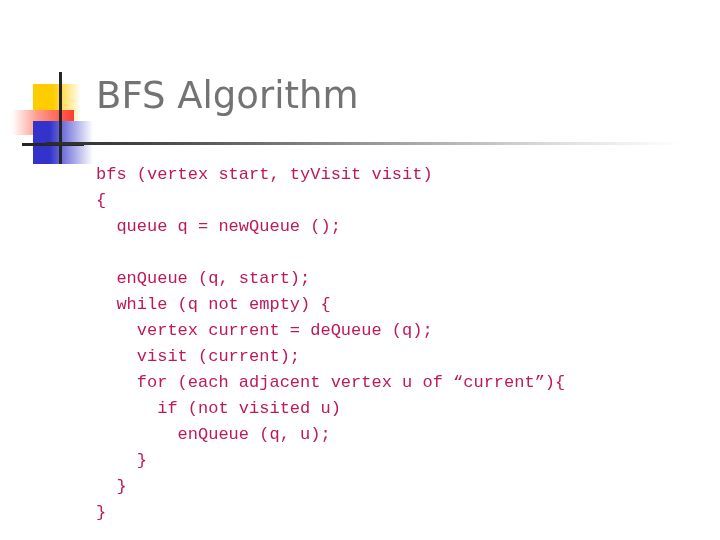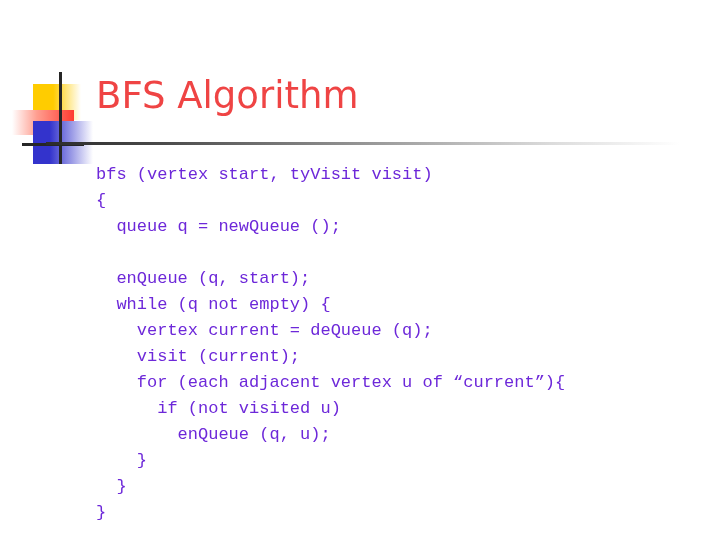--- a/index.html
+++ b/index.html
@@ -72,21 +72,21 @@
     background: #262626;
   }
 
   
   #title {
     position: absolute;
     left: 96px;
     top: 74px;
     font-size: 37px;
     line-height: 44px;
-    color: #ef4444;
+    color: #737373;
     font-weight: normal;
     letter-spacing: 0px;
     white-space: nowrap;
     font-family: "DejaVu Sans", sans-serif;
   }
 
   
   #title-rule {
     position: absolute;
     left: 46px;
@@ -98,21 +98,21 @@
 
   
   #code {
     position: absolute;
     left: 96px;
     top: 162px;
     width: 610px;
     font-family: "Liberation Mono", "DejaVu Sans Mono", monospace;
     font-size: 17px;
     line-height: 26px;
-    color: #6d28d9;
+    color: #be185d;
     white-space: pre;
   }
   .code-line {
     height: 26px;
     white-space: pre;
   }
   .code-line.blank {
     height: 26px;
   }
 </style>

